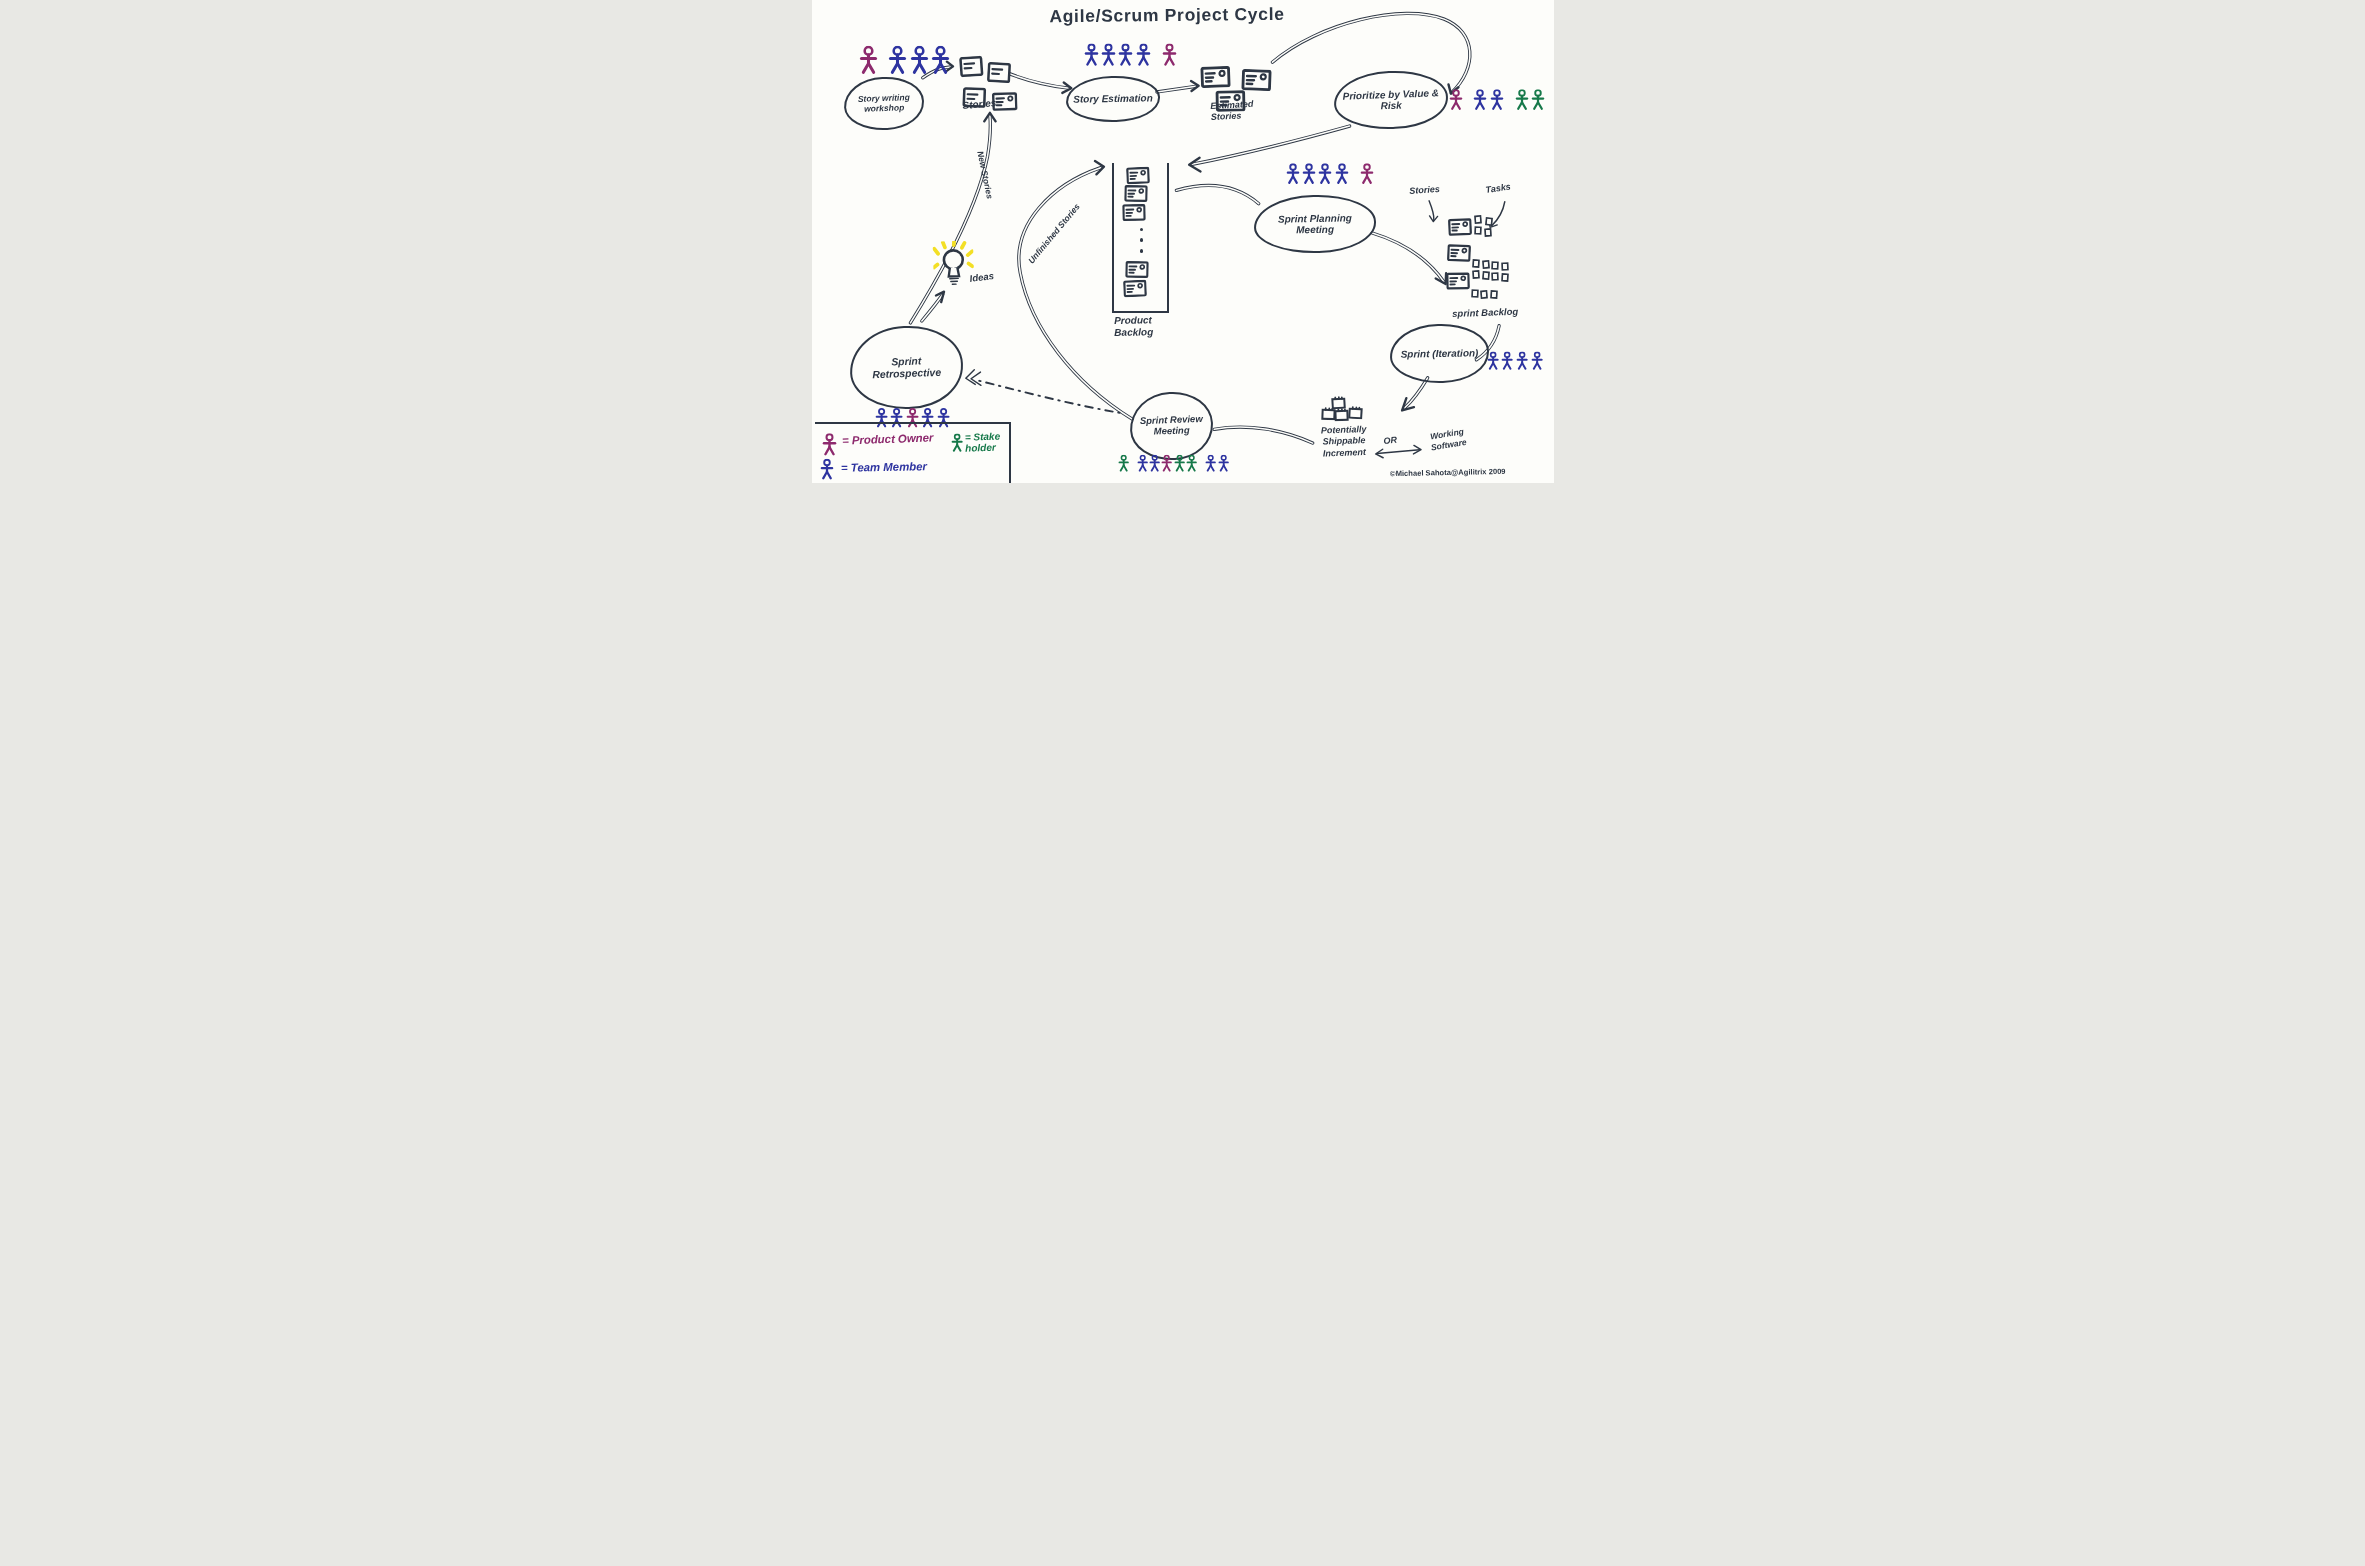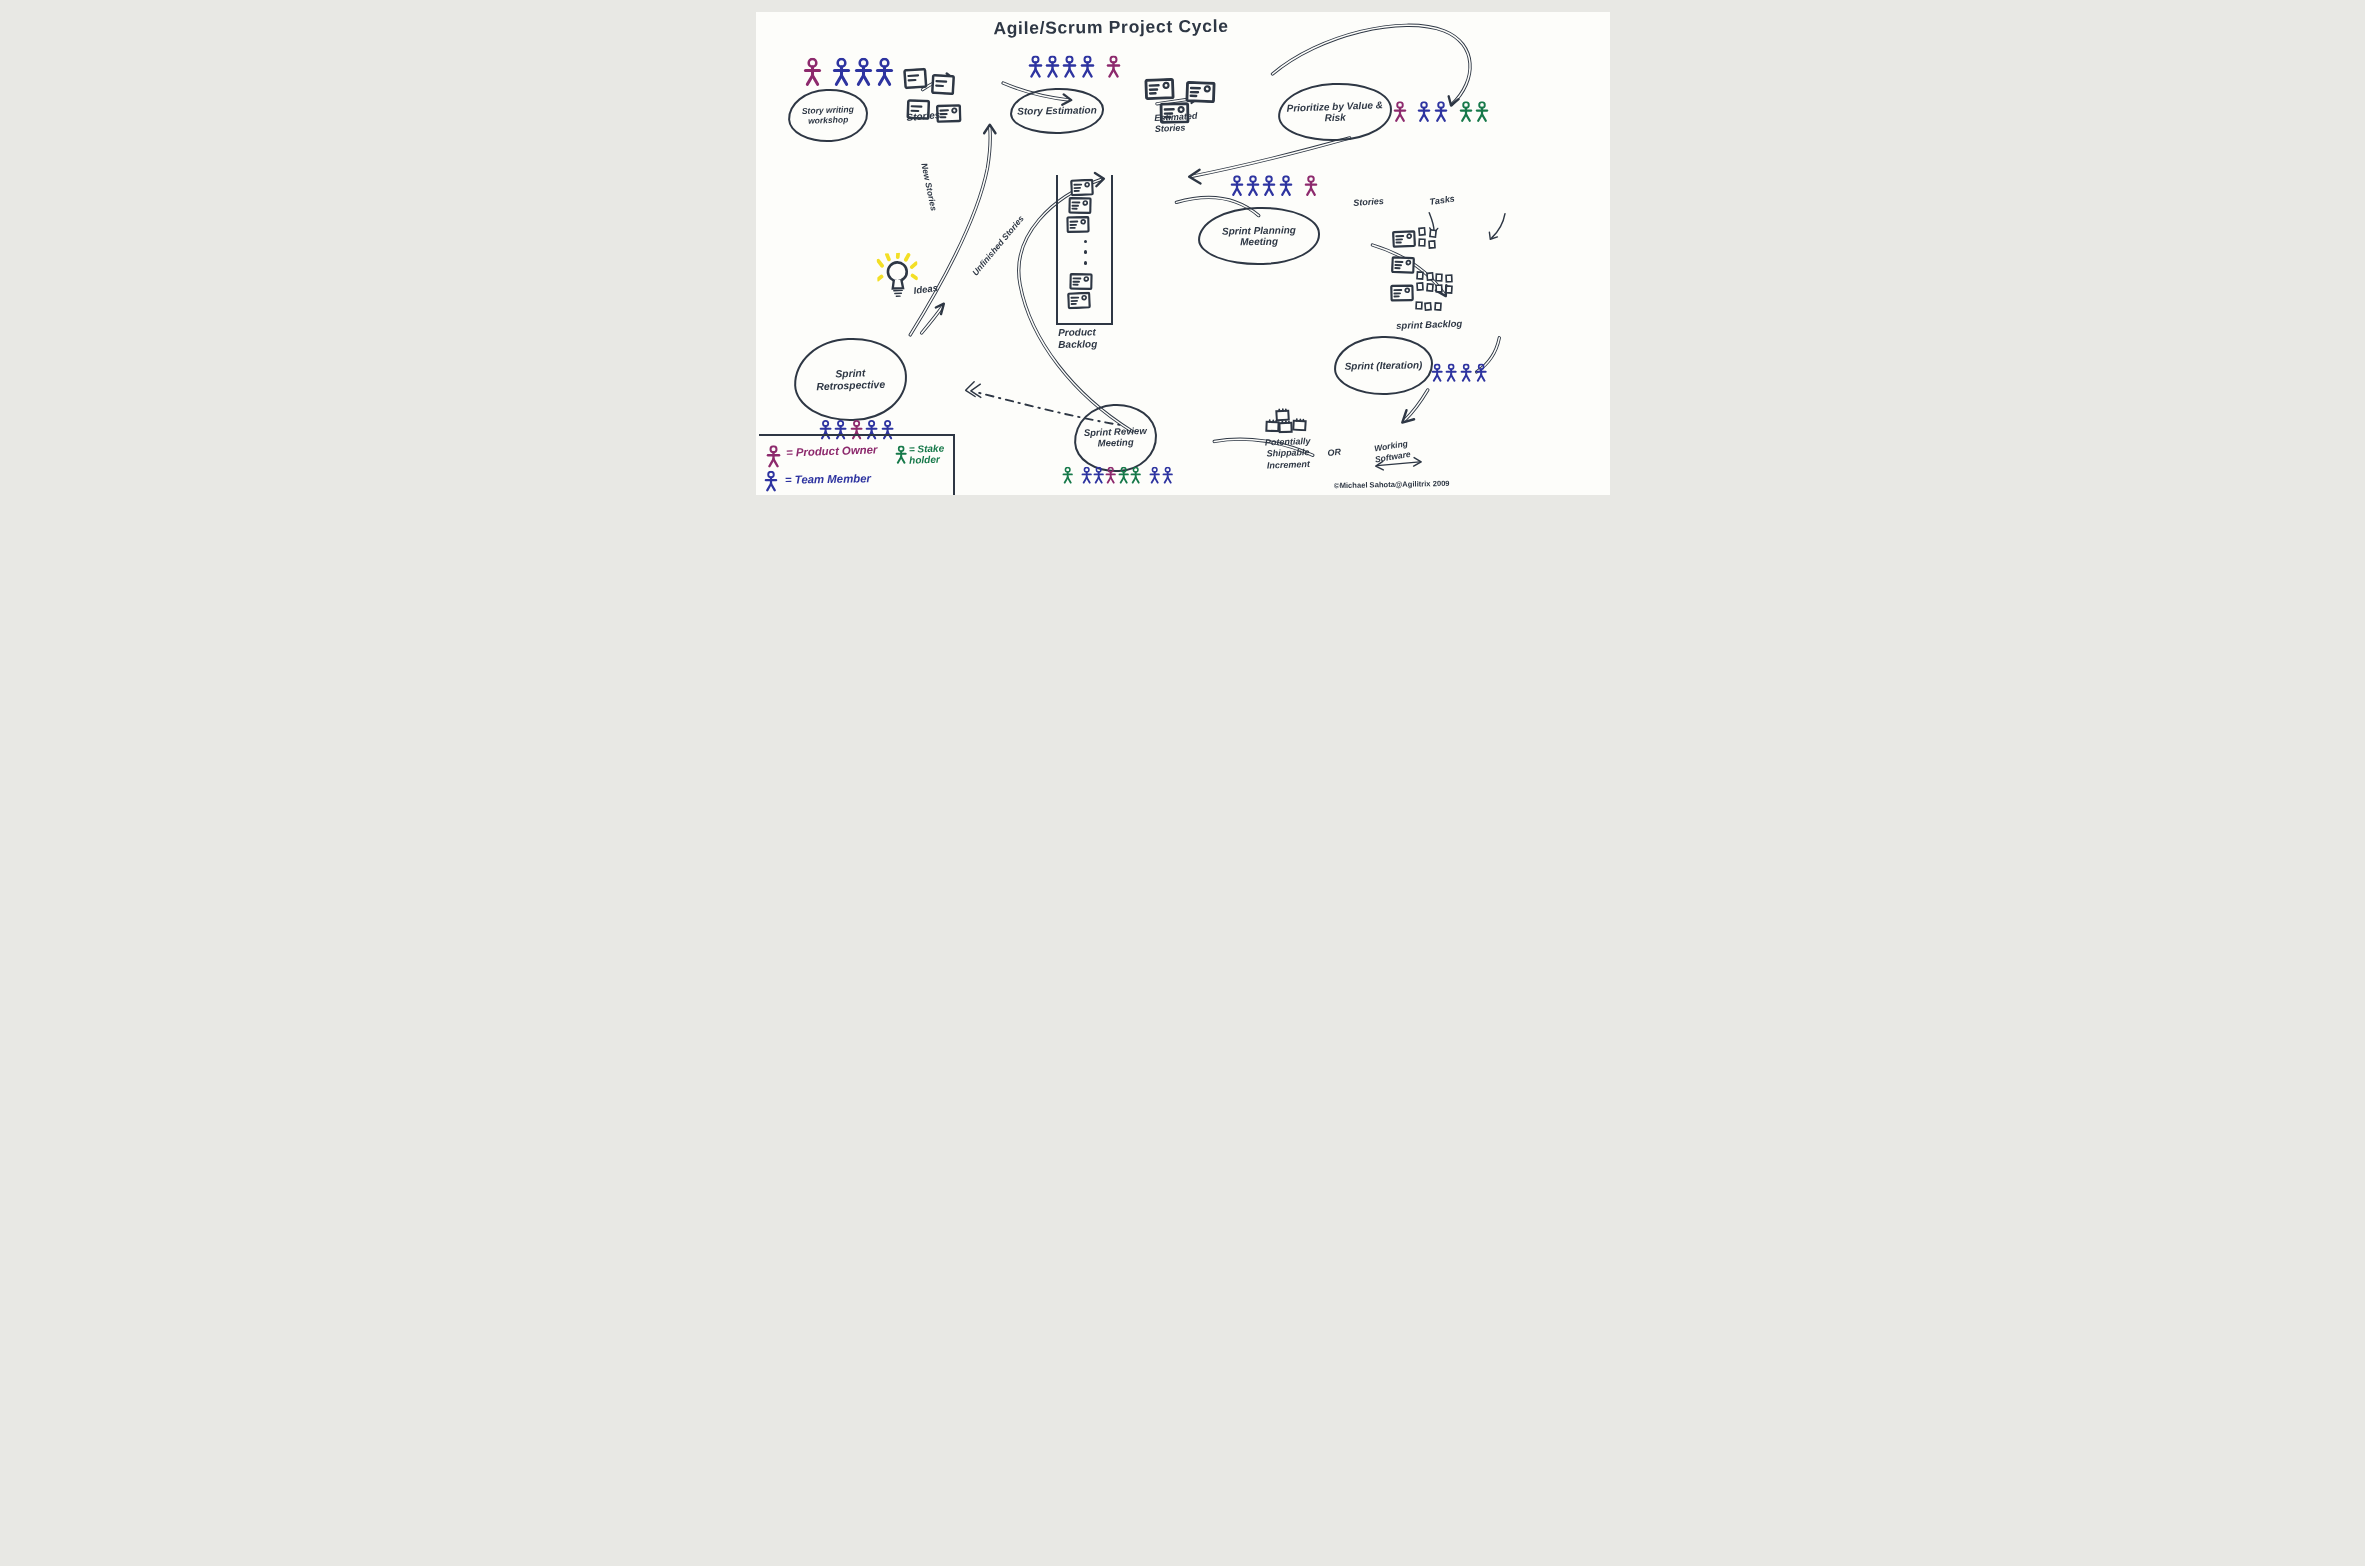--- a/index.html
+++ b/index.html
@@ -1,18 +1,18 @@
 <!DOCTYPE html>
 <html style="--ink: #2e3744; --hl: #f3df25;font-size:7.6px"><head>
 <meta charset="utf-8">
 <style>
   :root{ --ink:#2e3744; --hl:#f3df25; }
   html,body{margin:0;padding:0;background:#e8e8e4;}
   body{font-family:"Liberation Sans","DejaVu Sans",sans-serif;}
-  #canvas{position:relative;width:854px;height:483px;background:#fdfdfa;overflow:hidden;margin:12px auto;}
+  #canvas{position:relative;width:742px;height:483px;background:#fdfdfa;overflow:hidden;margin:0 auto;}
   #ink{position:absolute;left:0;top:0;width:100%;height:100%;z-index:1;}
   .duo,.duo-o{fill:none;stroke:var(--ink);stroke-width:7;stroke-linecap:round;}
   .duo-i{fill:none;stroke:#fdfdfa;stroke-width:3.2;stroke-linecap:round;}
   .ah{fill:none;stroke:var(--ink);stroke-width:5;stroke-linecap:round;stroke-linejoin:round;}
   .ah-sm{fill:none;stroke:var(--ink);stroke-width:3;stroke-linecap:round;stroke-linejoin:round;}
   .thin{fill:none;stroke:var(--ink);stroke-width:3;stroke-linecap:round;}
   .dash{fill:none;stroke:var(--ink);stroke-width:4;stroke-linecap:round;stroke-dasharray:3 12 16 12;}
   .node{position:absolute;z-index:2;border:2.4px solid var(--ink);
         border-radius:50% 50% 48% 52% / 56% 48% 52% 46%;
         display:flex;align-items:center;justify-content:center;text-align:center;

